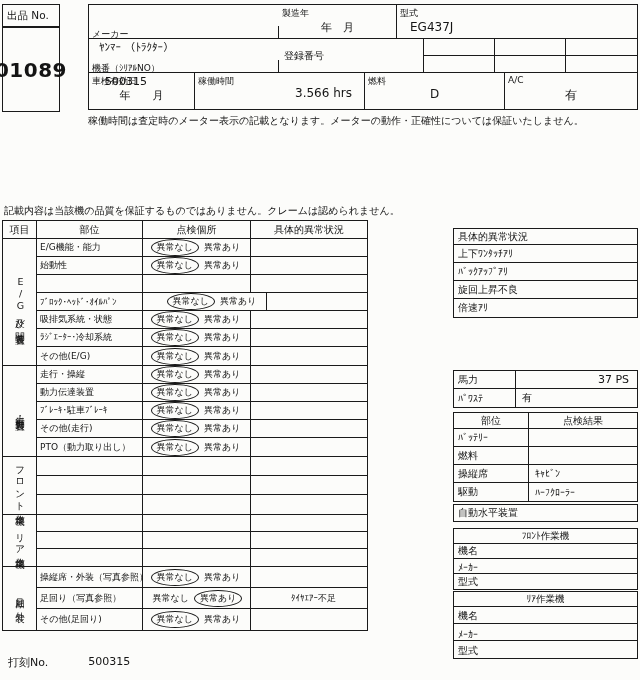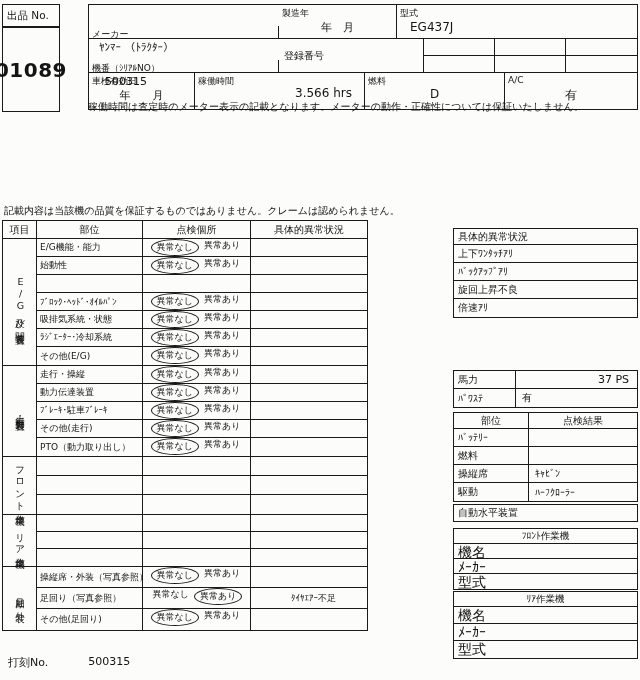--- a/index.html
+++ b/index.html
@@ -32,38 +32,38 @@
   .v-serial { padding-left:16px; }
   .v-model { padding-left:13px; font-size:12px; }
   .v-center { text-align:center; }
   .v-hours { text-align:right; padding-right:12px; top:13px; font-size:12px; }
   .v-big { font-size:12px; top:14px; }
   .egrid { display:grid; grid-template-columns:1fr 1fr 1fr; grid-template-rows:1fr 1fr; }
   .ec { border-right:1px solid #1a1a1a; border-bottom:1px solid #1a1a1a; }
   .ec:nth-child(3n){ border-right:none; }
   .ec:nth-child(n+4){ border-bottom:none; }
   
-  .note1 { position:absolute; left:88px; top:100px; font-size:10px; white-space:nowrap; }
+  .note1 { position:absolute; left:88px; top:114px; font-size:10px; white-space:nowrap; }
   .note2 { position:absolute; left:4px; top:204px; font-size:10px; white-space:nowrap; }
   
   .main-table { position:absolute; left:2px; top:220px; width:366px; border:1px solid #1a1a1a; }
   .mt-header { display:flex; height:18px; border-bottom:1px solid #1a1a1a; font-size:10px; }
   .mh { display:flex; align-items:center; justify-content:center; border-right:1px solid #1a1a1a; }
   .mh-item{width:34px;} .mh-part{width:106px;} .mh-check{width:108px;} .mh-detail{flex:1; border-right:none;}
   .mt-section { display:flex; border-bottom:1px solid #1a1a1a; }
   .mt-section:last-child { border-bottom:none; }
   .mt-seclabel { width:34px; border-right:1px solid #1a1a1a; display:flex; align-items:center;
     justify-content:center; writing-mode:vertical-rl; text-orientation:upright;
     font-size:9.5px; letter-spacing:1px; }
   .mt-rows { flex:1; display:flex; flex-direction:column; }
   .mt-row { display:flex; border-bottom:1px solid #1a1a1a; }
   .mt-row:last-child { border-bottom:none; }
   .c-part { width:106px; border-right:1px solid #1a1a1a; font-size:9px; display:flex;
     align-items:center; padding-left:3px; white-space:nowrap; overflow:hidden; }
-  .c-check { width:108px; border-right:1px solid #1a1a1a; display:flex; align-items:flex-start;
+  .c-check { width:108px; border-right:1px solid #1a1a1a; display:flex; align-items:center;
     justify-content:center; gap:3px; font-size:9px; }
   .opt { padding:0 2px; white-space:nowrap; }
   .circled { border:1.2px solid #1a1a1a; border-radius:50%; padding:1px 5px; }
   .c-detail { flex:1; display:flex; align-items:center; font-size:9px; padding-left:4px; white-space:nowrap;margin-left:36px; }
   
   .rp { position:absolute; left:453px; top:0; width:185px; height:680px; }
   .box { position:absolute; left:0; width:185px; border:1px solid #1a1a1a; }
   .abox { top:228px; }
   .abox-title { height:16px; border-bottom:1px solid #1a1a1a; font-size:10px;
     display:flex; align-items:center; padding-left:4px; }
@@ -77,22 +77,22 @@
   .sbox { top:370px; }
   .sbox .pl { width:62px; }
   .sbox .prow:first-child .pv { justify-content:flex-end; padding-right:8px; font-size:11px; }
   .pbox { top:412px; }
   .pbox .pl { width:75px; }
   .pbox .phead { height:16px; }
   .pbox .phead .pl, .pbox .phead .pv { justify-content:center; padding:0; }
   .lbox { top:504px; height:18px; display:flex; align-items:center; padding-left:4px; font-size:10px; }
   .ibox-title { height:15px; border-bottom:1px solid #1a1a1a; font-size:9.5px;
     display:flex; align-items:center; justify-content:center; }
-  .irow { height:15px; border-bottom:1px solid #1a1a1a; font-size:14px;
-    display:flex; align-items:flex-start; padding-left:4px; }
+  .irow { height:15px; border-bottom:1px solid #1a1a1a; font-size:10px;
+    display:flex; align-items:flex-end; padding-left:4px; }
   .irow:last-child { border-bottom:none; }
   .fbox { top:528px; }
   .rbox { top:591px; }
   .rbox .irow { height:17px; }
   
   .stamp { position:absolute; left:8px; top:655px; font-size:11px; display:flex; }
   .stamp-val { margin-left:40px; }
 </style>
 </head>
 <body>
@@ -182,21 +182,21 @@
                 <span class="opt circled">異常なし</span>
                 <span class="opt">異常あり</span>
               </div>
               <div class="c-detail"></div>
             </div>
             <div class="mt-row" style="height: 18px;">
               <div class="c-part"></div>
               <div class="c-check"></div>
               <div class="c-detail"></div>
             </div>
-            <div class="mt-row" style="height: 18px;">
+            <div class="mt-row" style="height: 18px; gap: 16px;">
               <div class="c-part">ﾌﾞﾛｯｸ･ﾍｯﾄﾞ･ｵｲﾙﾊﾟﾝ</div>
               <div class="c-check">
                 <span class="opt circled">異常なし</span>
                 <span class="opt">異常あり</span>
               </div>
               <div class="c-detail"></div>
             </div>
             <div class="mt-row" style="height: 18px;">
               <div class="c-part">吸排気系統・状態</div>
               <div class="c-check">

